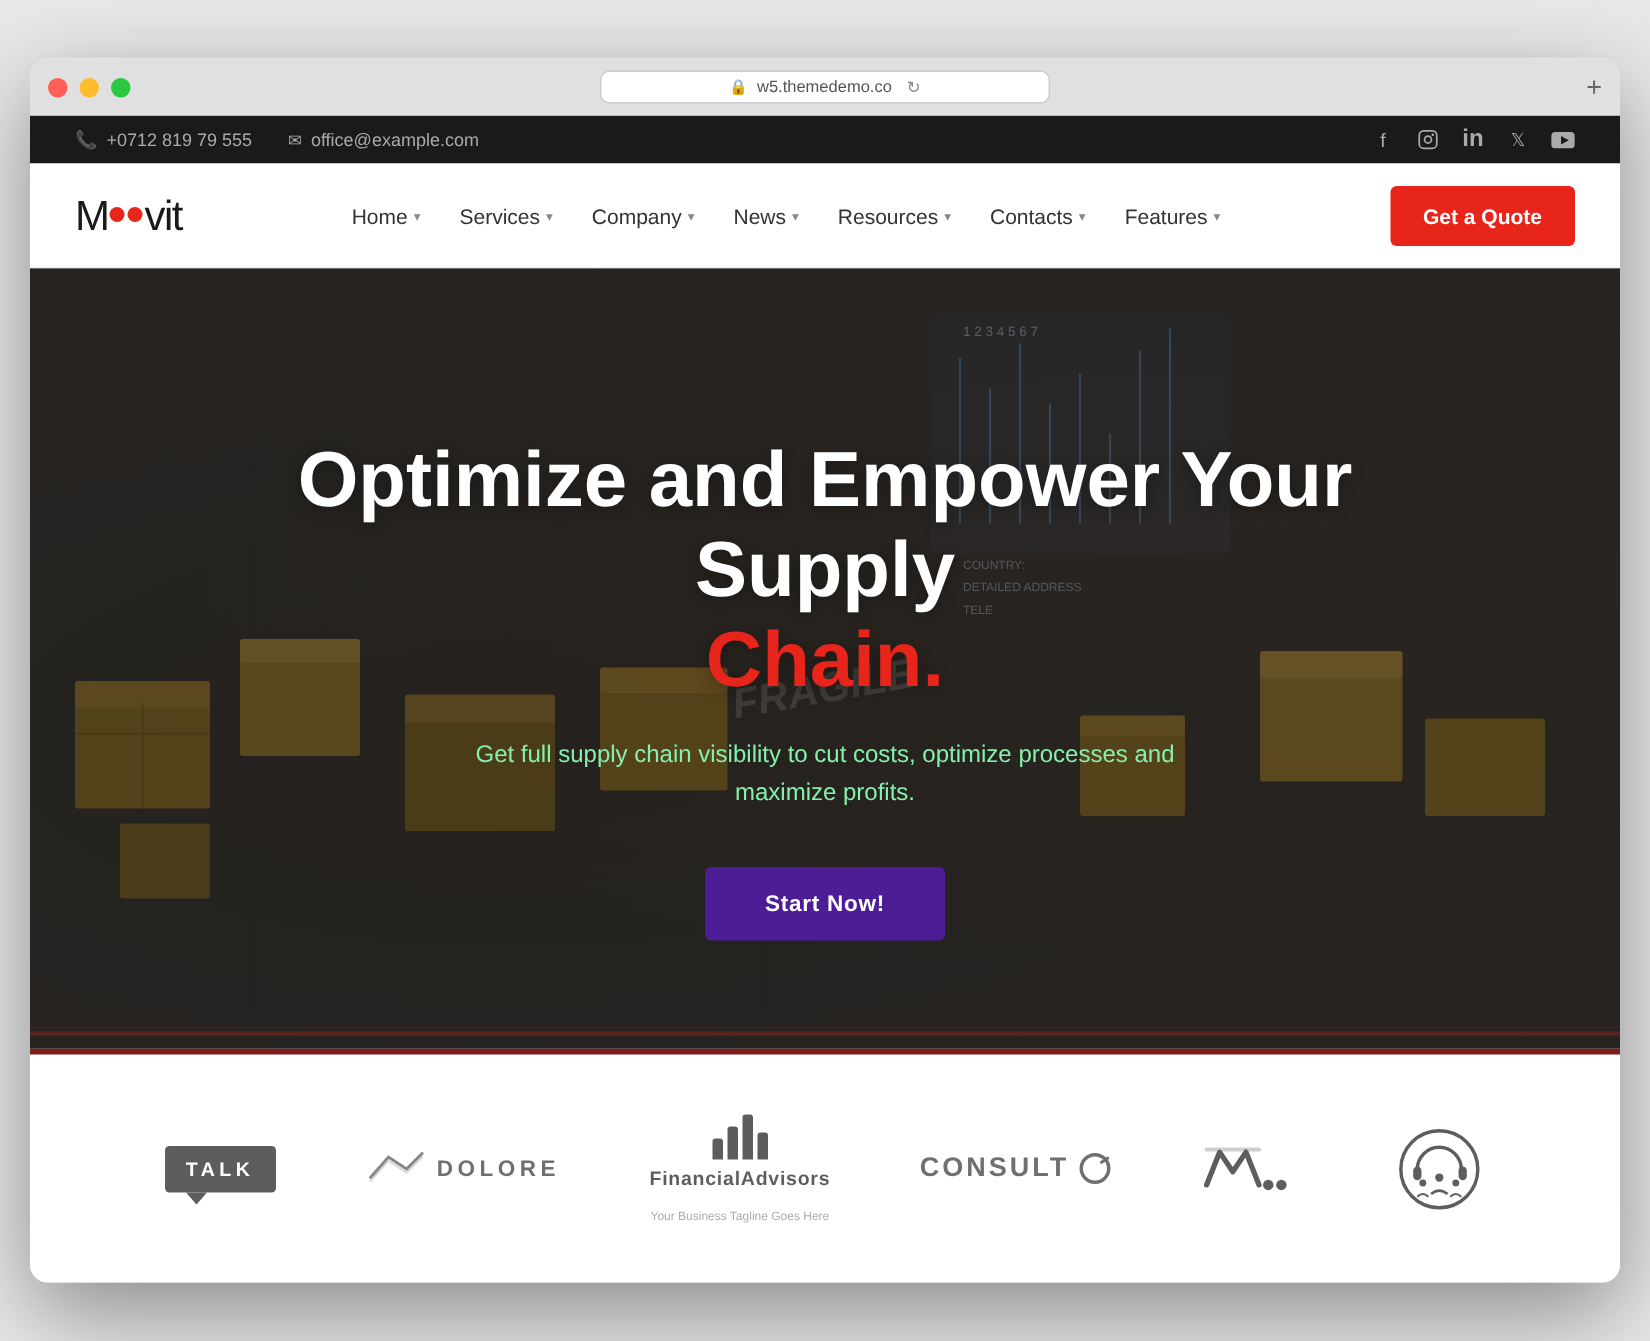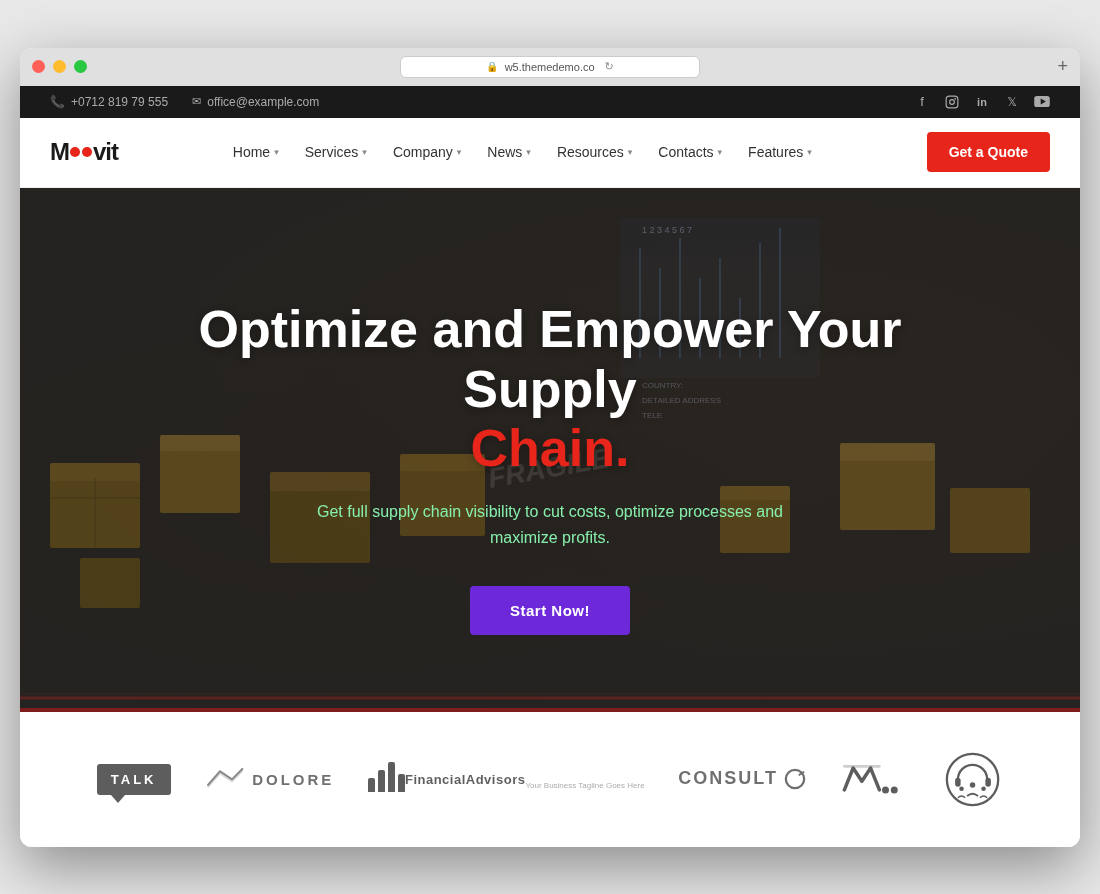--- a/index.html
+++ b/index.html
@@ -108,22 +108,22 @@
       background: #fff;
       padding: 0 30px;
       display: flex;
       align-items: center;
       justify-content: space-between;
       height: 70px;
       border-bottom: 1px solid #f0f0f0;
     }
 
     .logo {
-      font-size: 24px;
-      font-weight: 700;
+      font-size: 28px;
+      font-weight: 400;
       color: #1a1a1a;
       letter-spacing: -1px;
     }
 
     .logo-dot1, .logo-dot2 {
       display: inline-block;
       width: 10px;
       height: 10px;
       background: #e8251a;
       border-radius: 50%;
@@ -213,21 +213,21 @@
 
     .hero-subtitle {
       font-size: 16px;
       color: #86efac;
       max-width: 520px;
       line-height: 1.6;
       margin-bottom: 36px;
     }
 
     .btn-start {
-      background: #6d28d9;
+      background: #4c1d95;
       color: #fff;
       border: none;
       padding: 16px 40px;
       border-radius: 4px;
       font-size: 15px;
       font-weight: 600;
       cursor: pointer;
       letter-spacing: 0.5px;
     }
 
@@ -298,21 +298,21 @@
     </div>
     <div class="info-bar-right">
       <span class="social-icon" style="font-size:13px; color:#aaa;">f</span>
       <span class="social-icon">
         <svg width="14" height="14" viewBox="0 0 24 24" fill="#aaa">
           <rect x="2" y="2" width="20" height="20" rx="5" ry="5" fill="none" stroke="#aaa" stroke-width="2"></rect>
           <circle cx="12" cy="12" r="4" fill="none" stroke="#aaa" stroke-width="2"></circle>
           <circle cx="17.5" cy="6.5" r="1.5" fill="#aaa"></circle>
         </svg>
       </span>
-      <span class="social-icon" style="font-size:11px; font-weight:bold; color:#aaa;">in</span>
+      <span class="social-icon" style="font-size:16px; font-weight:bold; color:#aaa;">in</span>
       <span class="social-icon" style="font-size:12px; color:#aaa;">𝕏</span>
       <span class="social-icon">
         <svg width="16" height="11" viewBox="0 0 24 17" fill="#aaa">
           <rect x="0" y="0" width="24" height="17" rx="4" fill="#aaa"></rect>
           <polygon points="10,4 10,13 18,8.5" fill="#1a1a1a"></polygon>
         </svg>
       </span>
     </div>
   </div>
 
@@ -464,21 +464,21 @@
       <div style="display:flex; align-items:center; gap:8px;">
         <svg width="40" height="30" viewBox="0 0 50 35">
           <path d="M5,25 L20,8 L35,18 L48,5" stroke="#555" stroke-width="2.5" fill="none" stroke-linecap="round"></path>
           <path d="M5,28 L20,11 L35,21 L48,8" stroke="#888" stroke-width="1.5" fill="none" stroke-linecap="round" opacity="0.5"></path>
         </svg>
         <span style="font-size:15px; font-weight:700; color:#333; letter-spacing:3px;">DOLORE</span>
       </div>
     </div>
 
     <div class="partner-logo">
-      <div style="display:flex; flex-direction:row; align-items:center;justify-content:flex-end;">
+      <div style="display:flex; flex-direction:column; align-items:center;justify-content:flex-end;">
         <div style="display:flex; align-items:flex-end; gap:3px; margin-bottom:5px;">
           <div style="background:#1a1a1a; width:7px; height:14px; border-radius:2px 2px 0 0;"></div>
           <div style="background:#1a1a1a; width:7px; height:22px; border-radius:2px 2px 0 0;"></div>
           <div style="background:#1a1a1a; width:7px; height:30px; border-radius:2px 2px 0 0;"></div>
           <div style="background:#1a1a1a; width:7px; height:18px; border-radius:2px 2px 0 0;"></div>
         </div>
         <span style="font-size:13px; font-weight:700; color:#1a1a1a; letter-spacing:0.5px;">FinancialAdvisors</span>
         <span style="font-size:8px; color:#888; margin-top:13px;">Your Business Tagline Goes Here</span>
       </div>
     </div>

